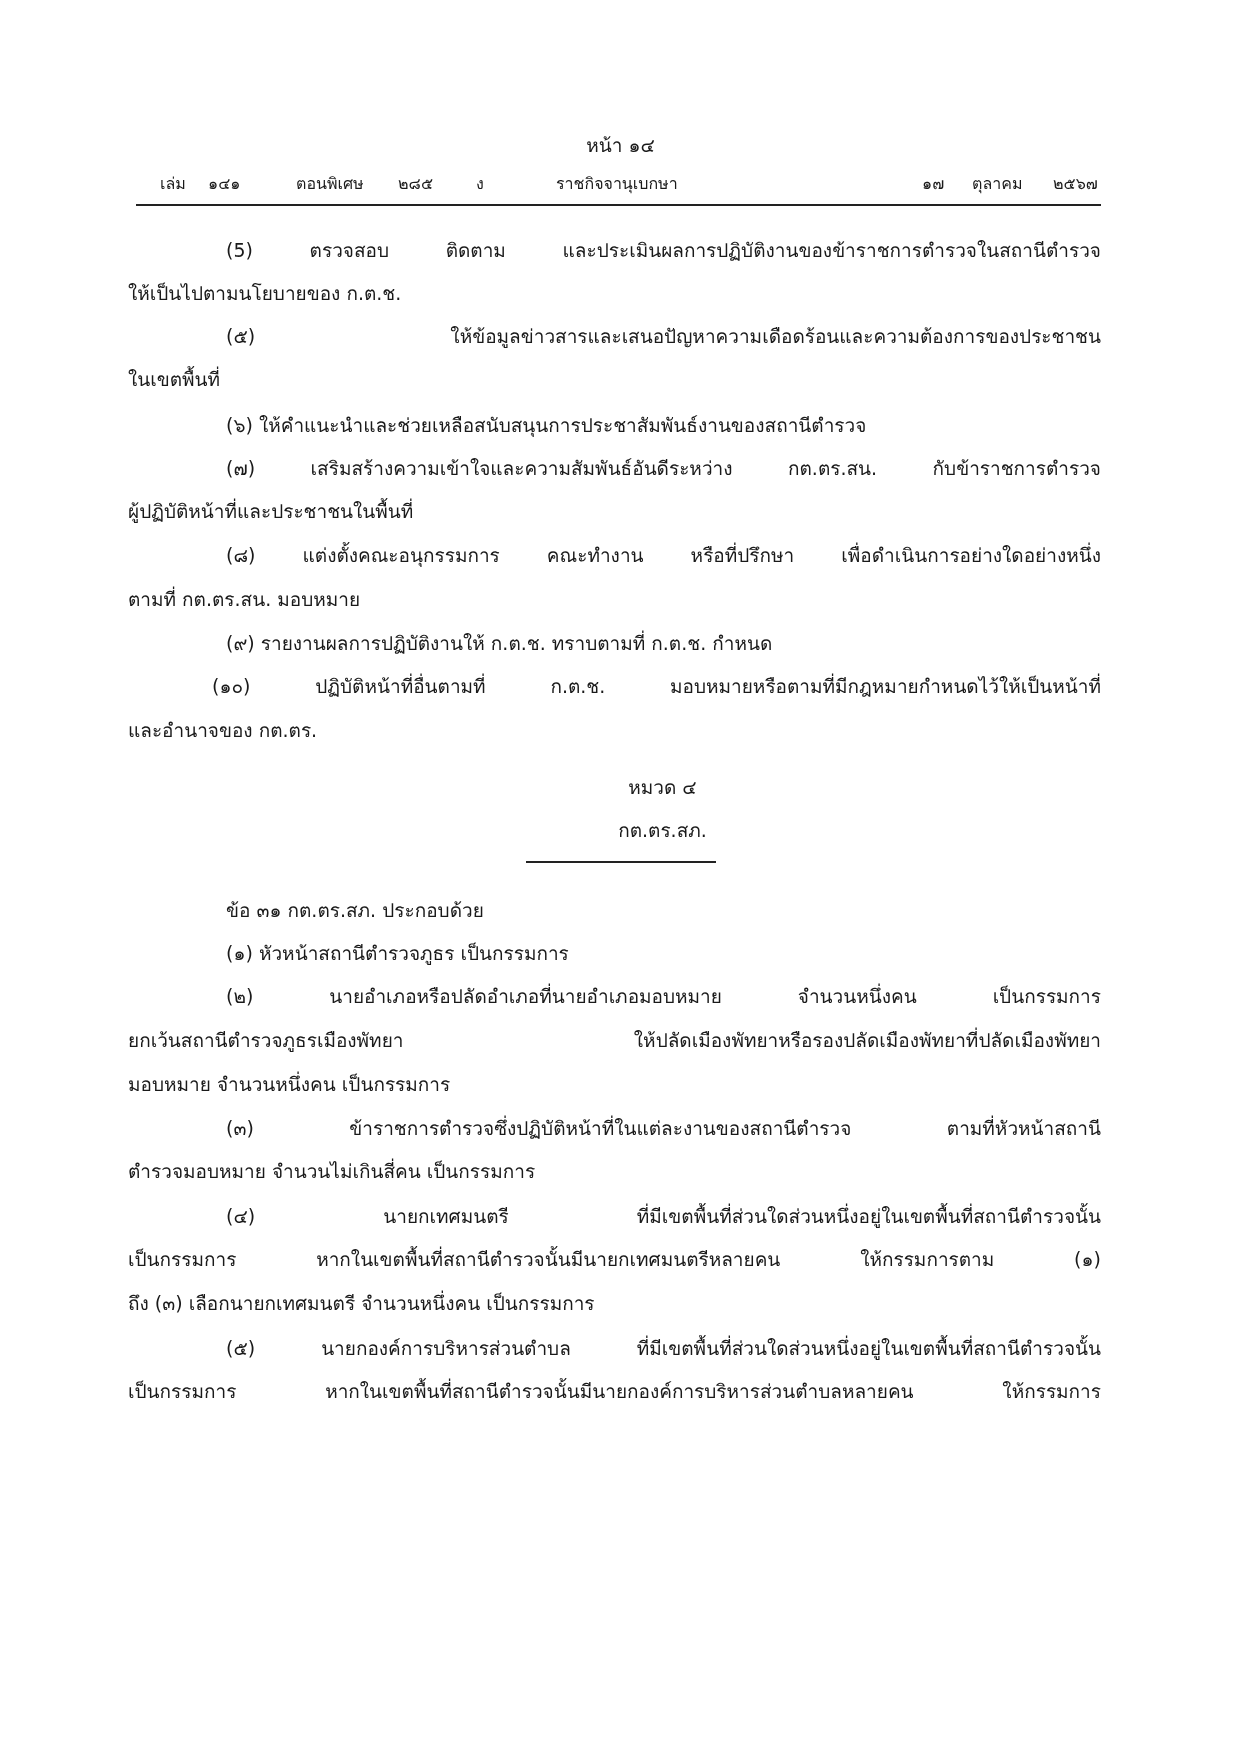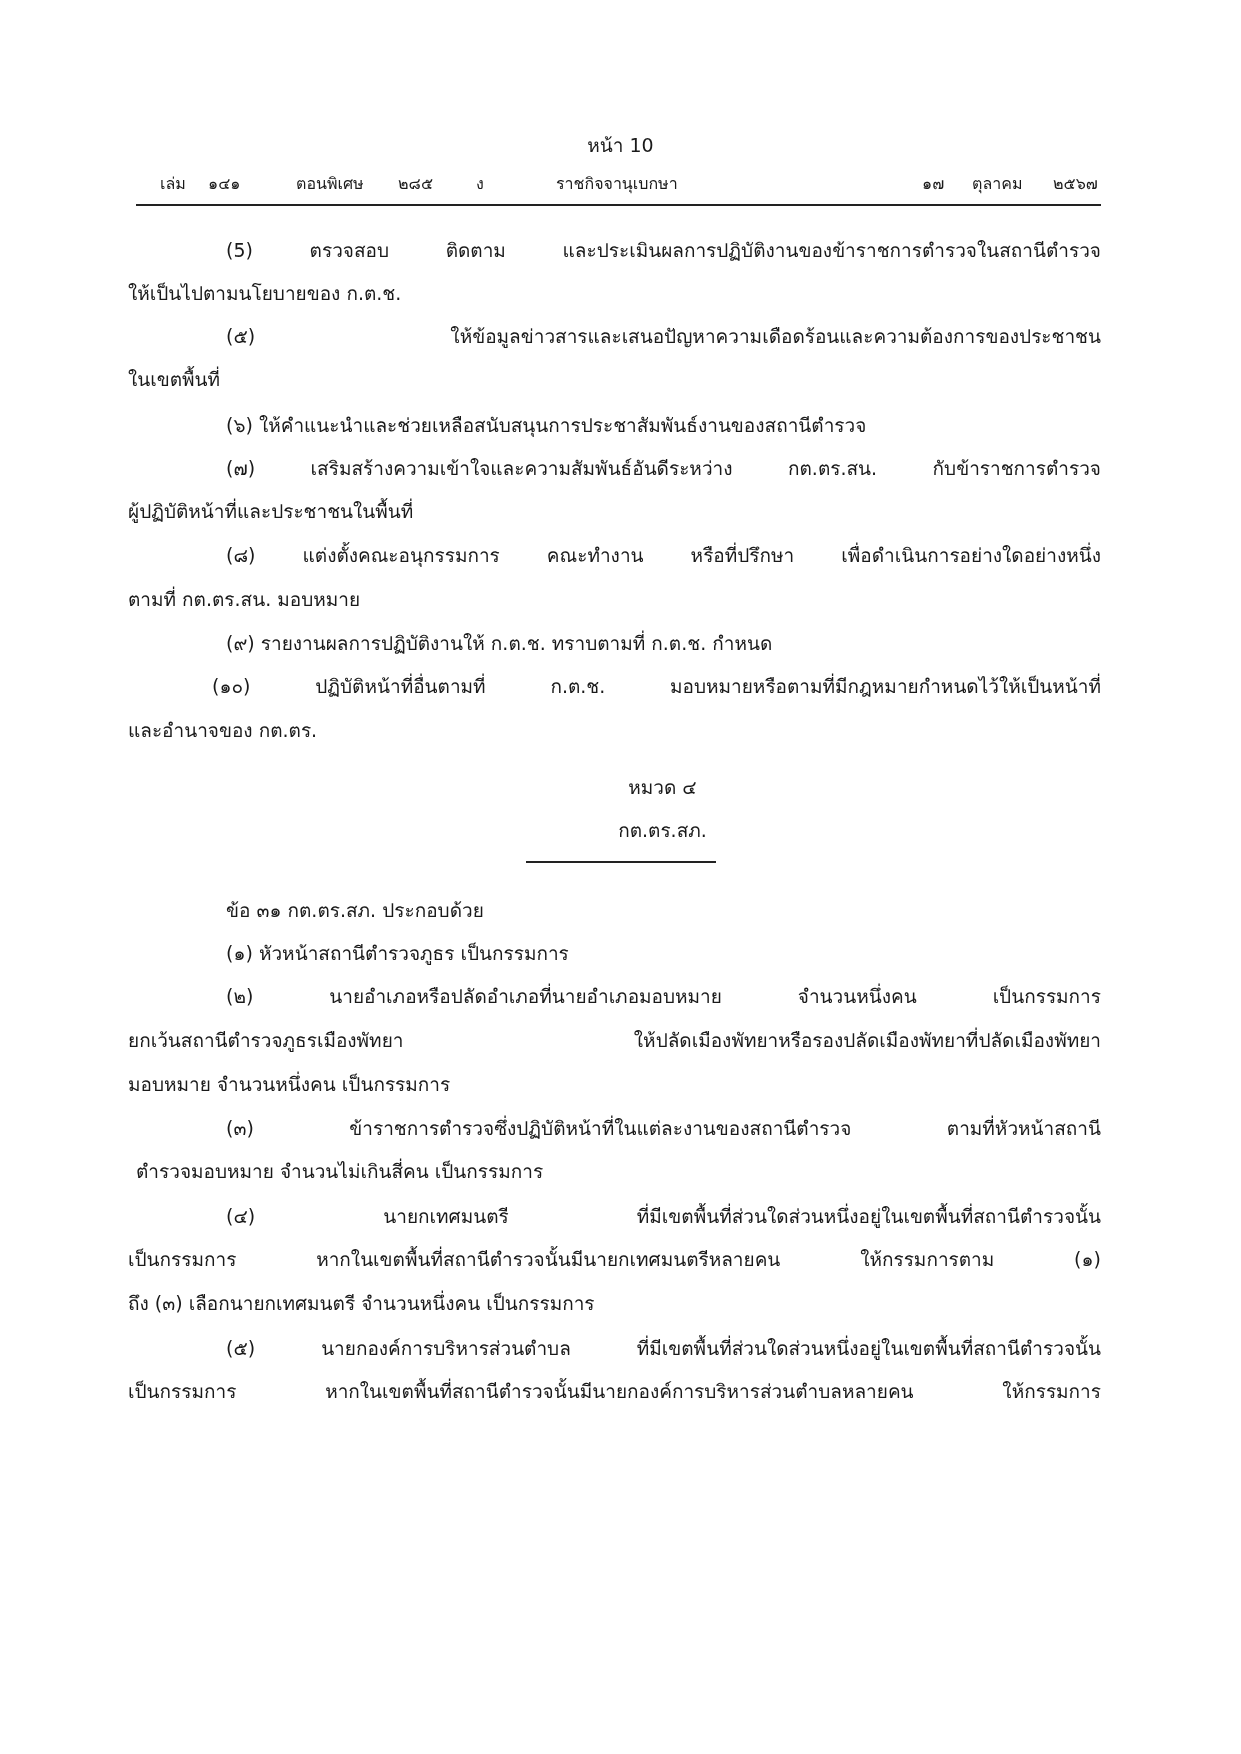--- a/index.html
+++ b/index.html
@@ -86,21 +86,21 @@
       width: 190px;
       height: 2px;
       background: #222;
     }
   </style>
 </head>
 <body>
 
 <div class="page">
 
-  <div class="page-number">หน้า 10</div>
+  <div class="page-number">หน้า ๑๔</div>
 
   <div class="header-row">
     <span class="h-vol-label">เล่ม</span>
     <span class="h-vol-num">๑๔๑</span>
     <span class="h-issue-label">ตอนพิเศษ</span>
     <span class="h-issue-num">๒๘๕</span>
     <span class="h-issue-suffix">ง</span>
     <span class="h-gazette">ราชกิจจานุเบกษา</span>
     <span class="h-day">๑๗</span>
     <span class="h-month">ตุลาคม</span>
@@ -133,21 +133,21 @@
 
   <div class="line" style="top:896px; left:226px;">ข้อ ๓๑ กต.ตร.สภ. ประกอบด้วย</div>
 
   <div class="line" style="top:939px; left:226px;">(๑) หัวหน้าสถานีตำรวจภูธร เป็นกรรมการ</div>
 
   <div class="line justify" style="top:982px; left:226px; width:875px;">(๒) นายอำเภอหรือปลัดอำเภอที่นายอำเภอมอบหมาย จำนวนหนึ่งคน เป็นกรรมการ</div>
   <div class="line justify" style="top:1026px; left:128px; width:973px;">ยกเว้นสถานีตำรวจภูธรเมืองพัทยา ให้ปลัดเมืองพัทยาหรือรองปลัดเมืองพัทยาที่ปลัดเมืองพัทยา</div>
   <div class="line" style="top:1070px; left:128px;">มอบหมาย จำนวนหนึ่งคน เป็นกรรมการ</div>
 
   <div class="line justify" style="top:1114px; left:226px; width:875px;">(๓) ข้าราชการตำรวจซึ่งปฏิบัติหน้าที่ในแต่ละงานของสถานีตำรวจ ตามที่หัวหน้าสถานี</div>
-  <div class="line" style="top:1157px; left:128px;margin-left:8px;">ตำรวจมอบหมาย จำนวนไม่เกินสี่คน เป็นกรรมการ</div>
+  <div class="line" style="top:1157px; left:128px;">ตำรวจมอบหมาย จำนวนไม่เกินสี่คน เป็นกรรมการ</div>
 
   <div class="line justify" style="top:1202px; left:226px; width:875px;">(๔) นายกเทศมนตรี ที่มีเขตพื้นที่ส่วนใดส่วนหนึ่งอยู่ในเขตพื้นที่สถานีตำรวจนั้น</div>
   <div class="line justify" style="top:1245px; left:128px; width:973px;">เป็นกรรมการ หากในเขตพื้นที่สถานีตำรวจนั้นมีนายกเทศมนตรีหลายคน ให้กรรมการตาม (๑)</div>
   <div class="line" style="top:1289px; left:128px;">ถึง (๓) เลือกนายกเทศมนตรี จำนวนหนึ่งคน เป็นกรรมการ</div>
 
   <div class="line justify" style="top:1334px; left:226px; width:875px;">(๕) นายกองค์การบริหารส่วนตำบล ที่มีเขตพื้นที่ส่วนใดส่วนหนึ่งอยู่ในเขตพื้นที่สถานีตำรวจนั้น</div>
   <div class="line justify" style="top:1377px; left:128px; width:973px;">เป็นกรรมการ หากในเขตพื้นที่สถานีตำรวจนั้นมีนายกองค์การบริหารส่วนตำบลหลายคน ให้กรรมการ</div>
 
 </div>
 

